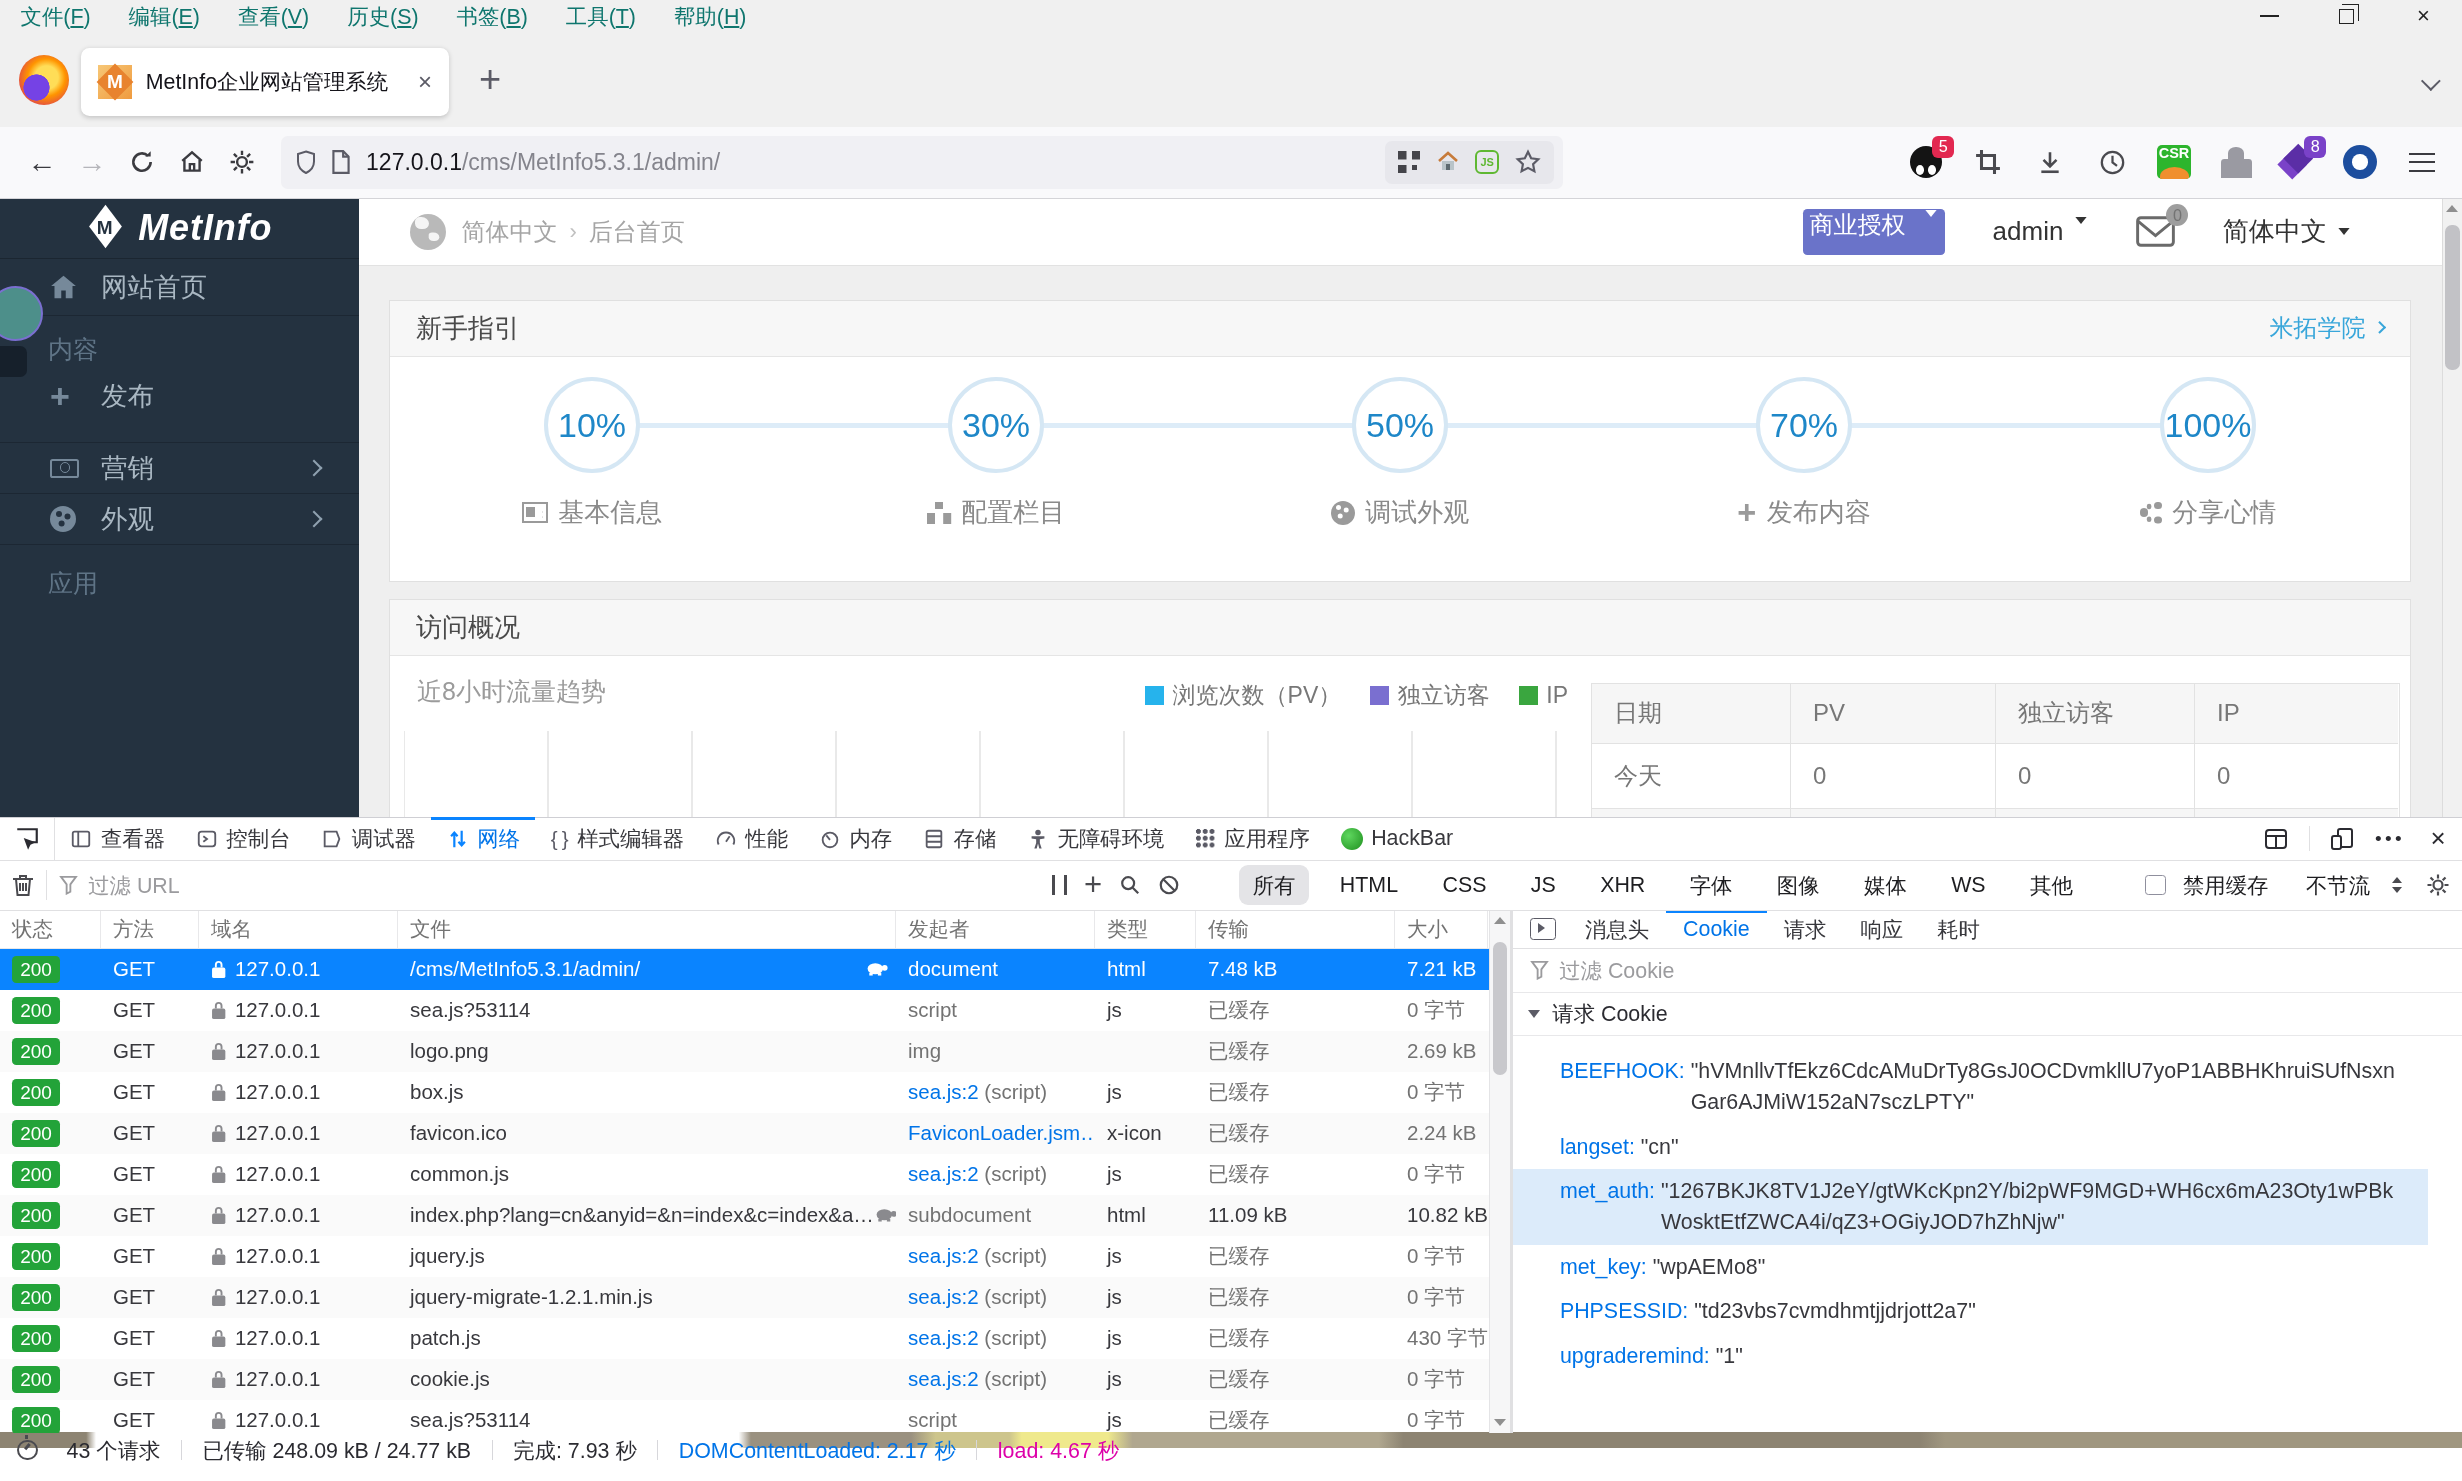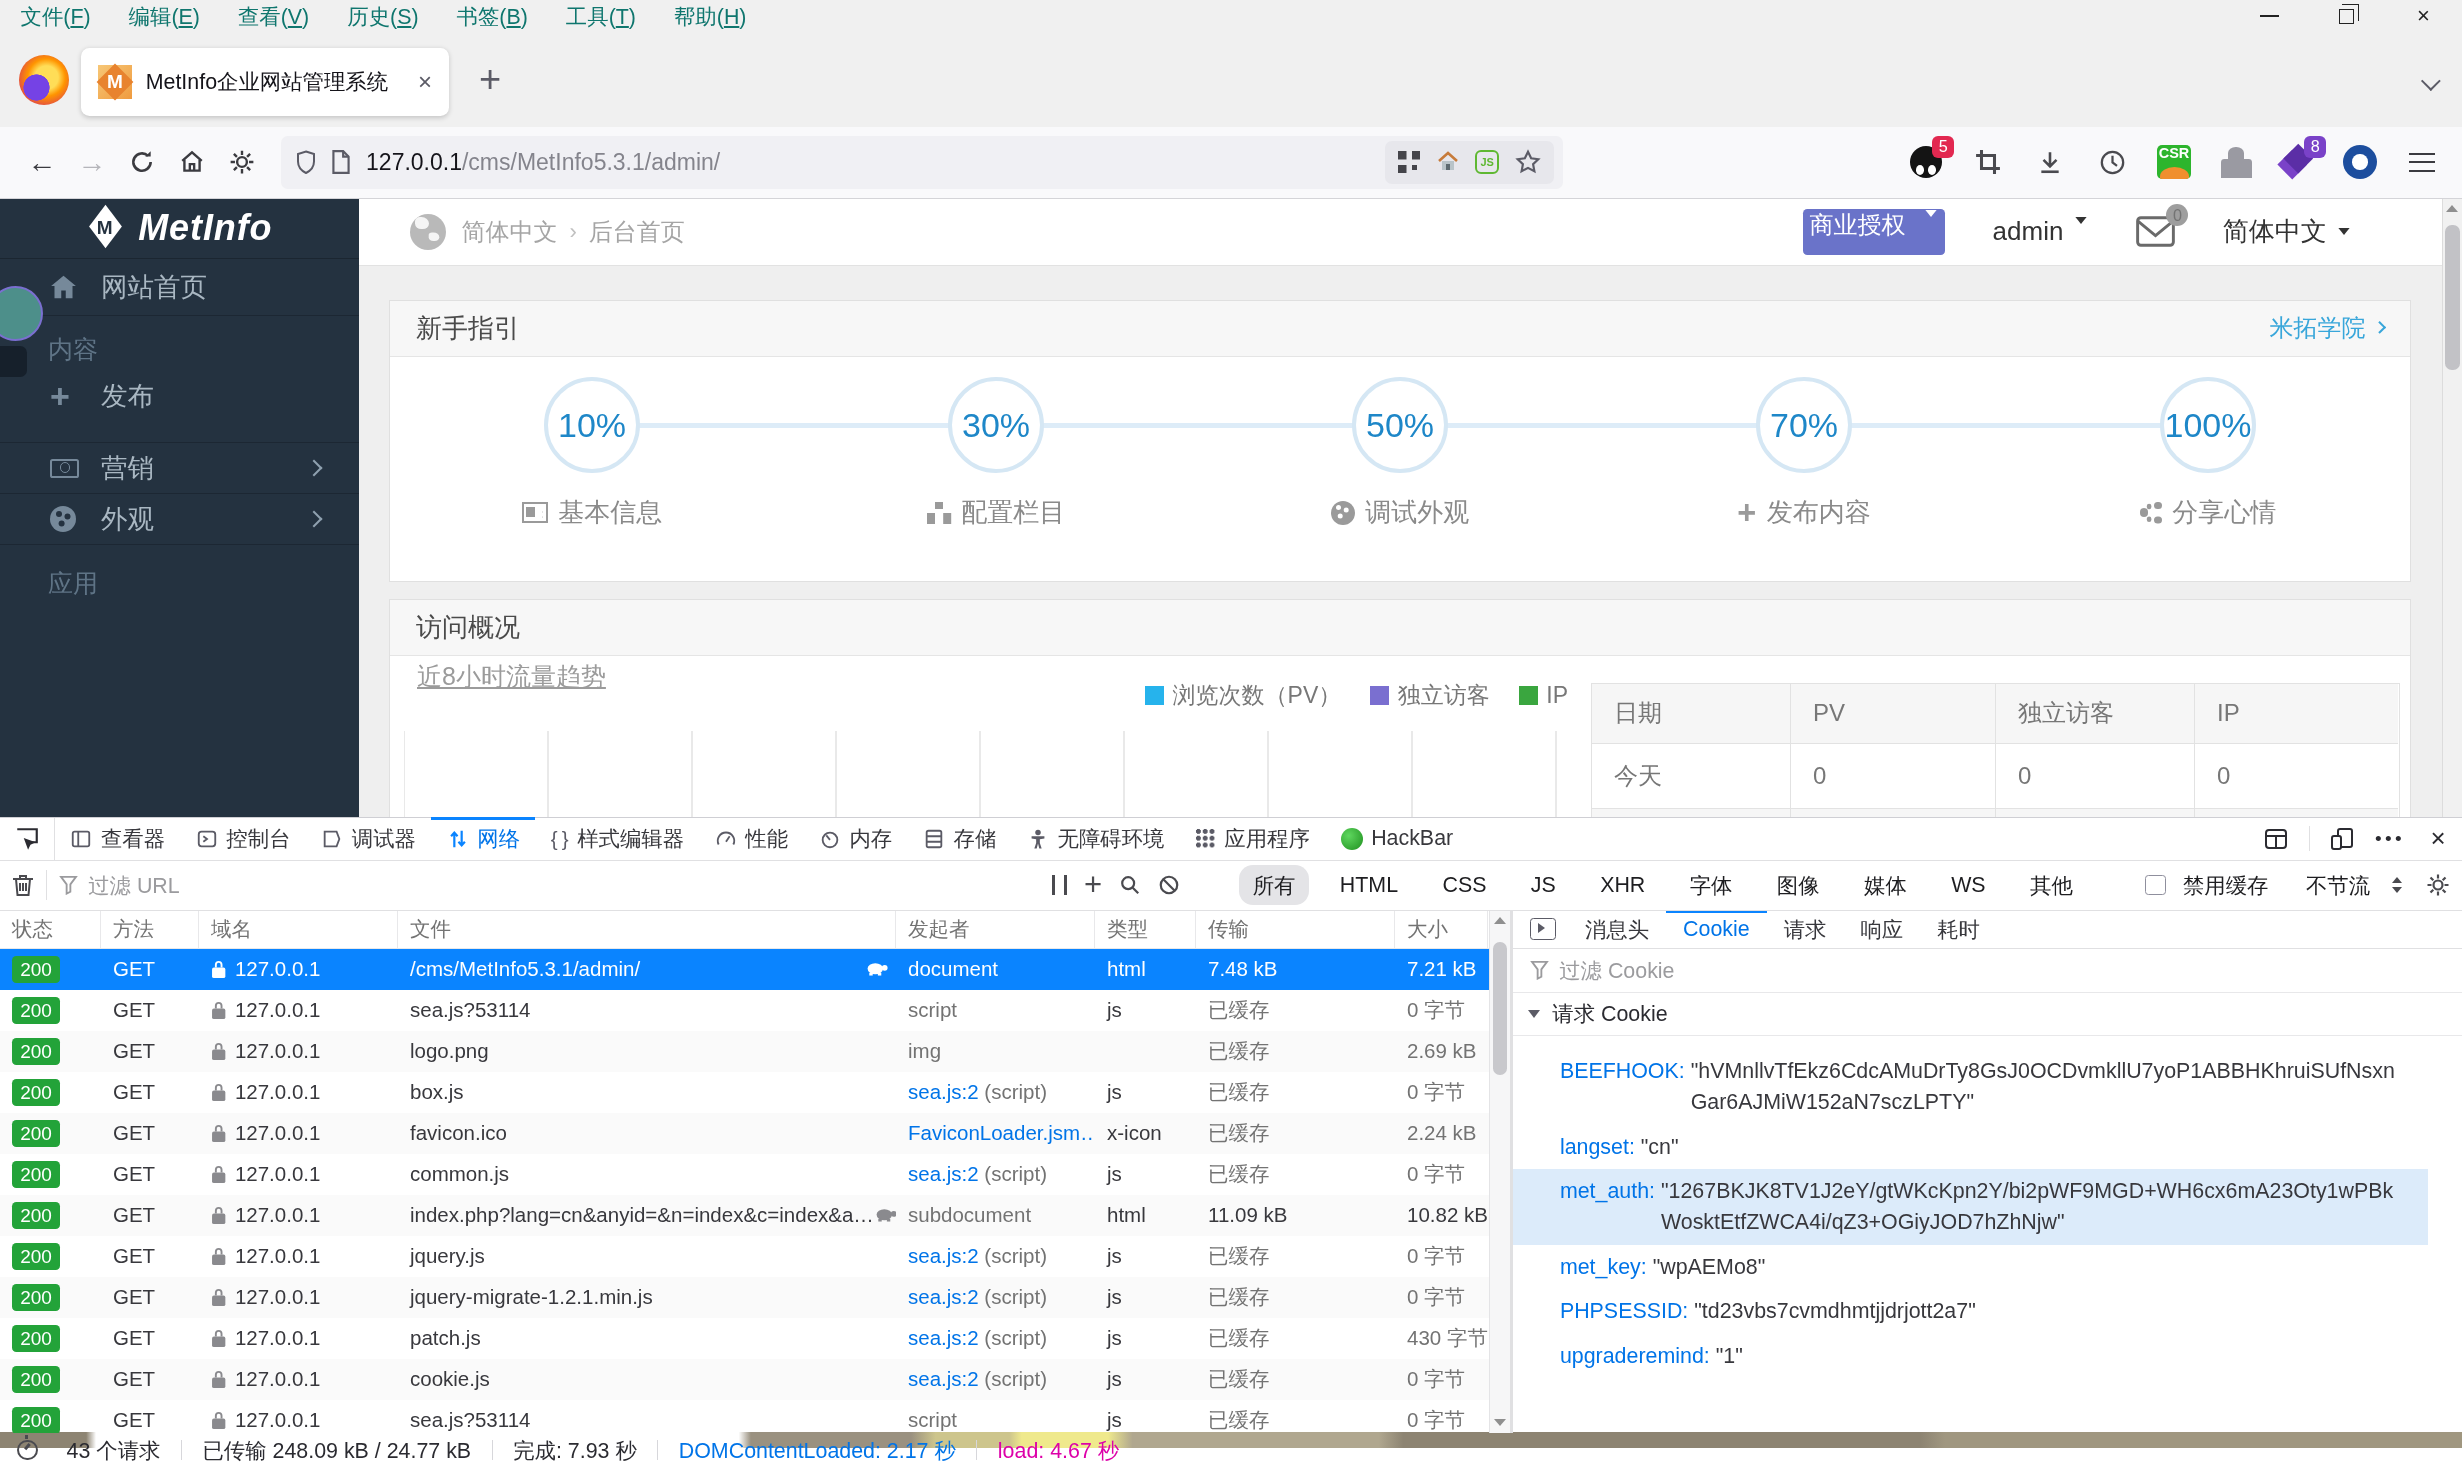--- a/index.html
+++ b/index.html
@@ -123,21 +123,21 @@
   .gic-org:before { content:""; position:absolute; left:7.7px; top:0; width:8.5px; height:7.7px; background:#9a9a9a; }
   .gic-org:after { content:""; position:absolute; left:0; bottom:0; width:7.7px; height:7.7px; background:#9a9a9a; box-shadow:16.2px 0 0 #9a9a9a; border-top:3.4px solid transparent; }
   .gic-pal { width:24px; height:24px; border-radius:50%; background:#9a9a9a; position:relative; }
   .gic-pal:after { content:""; position:absolute; left:5.1px; top:4.3px; width:5.1px; height:5.1px; border-radius:50%; background:#fff; box-shadow:7.7px 2.6px 0 #fff, 1.7px 8.5px 0 #fff; }
   .gic-plus { font-size:32.5px; font-weight:bold; line-height:0; }
   .gic-share { width:22px; height:22px; position:relative; }
   .gic-share:before { content:""; position:absolute; right:0; top:0; width:7.7px; height:7.7px; border-radius:50%; background:#9a9a9a; box-shadow:0 14.5px 0 #9a9a9a; }
   .gic-share:after { content:""; position:absolute; left:0; top:6.8px; width:8.5px; height:8.5px; border-radius:50%; background:#9a9a9a; box-shadow:5.1px -6px 0 -1.7px #9a9a9a, 5.1px 6.8px 0 -1.7px #9a9a9a; }
 
   .visits-body { position:relative; height:216px; }
-  .chart-title { position:absolute; left:27px; top:4px; font-size:25px; color:#9b9b9b;text-decoration:underline; }
+  .chart-title { position:absolute; left:27px; top:19px; font-size:25px; color:#9b9b9b; }
   .legend { position:absolute; right:842px; top:24px; display:flex; gap:29px; }
   .lgi { display:flex; align-items:center; gap:8.5px; font-size:23px; color:#777; }
   .sq { width:19px; height:19px; }
   .plot { position:absolute; left:13.7px; top:75px; width:1176px; bottom:-34px;
           background:repeating-linear-gradient(90deg, transparent 0 142px, #e9e9e9 142px 144px); border-left:0.9px solid #e9e9e9; }
   .vtable { position:absolute; left:1201px; top:27px; width:809px; border:0.9px solid #e2e2e2; }
   .vrow { display:flex; }
   .vcell { height:60px; display:flex; align-items:center; padding-left:22px; font-size:24px; color:#777; border-right:0.9px solid #e2e2e2; border-bottom:0.9px solid #e2e2e2; background:#f6f6f6; }
   .vrow.data .vcell { background:#fff; height:65px; }
   .vrow.partial .vcell { height:36px; border-bottom:none; }
@@ -158,21 +158,21 @@
   .dots3 { letter-spacing:3.4px; font-size:19px; color:#2b2b31; }
   .hackbar-ic { width:22px; height:22px; border-radius:50%; background:radial-gradient(circle at 35% 35%, #5fd75f, #1e8f1e); }
   .grid9 { width:20.5px; height:20.5px; background:radial-gradient(circle, #5b5b66 2.2px, transparent 2.6px) 0 0/6.8px 6.8px; }
 
   .dt-netbar { height:50px; display:flex; align-items:center; border-bottom:0.9px solid #e0e0e2; padding:0 12px; }
   .nb-sep { width:0.9px; height:60%; background:#e0e0e2; margin:0 12px; }
   .filter-ph { display:flex; align-items:center; gap:10.3px; color:#9b9b9e; font-size:21.4px; }
   .nb-right { margin-left:auto; display:flex; align-items:center; gap:17px; }
   .pausebars { width:15.4px; height:20.5px; border-left:3.4px solid #4a4a4f; border-right:3.4px solid #4a4a4f; }
   .nb-plus { font-size:31px; color:#4a4a4f; line-height:0; }
-  .pill { font-size:21.4px; color:#1e1e21; padding:5.1px 13.7px; border-radius:14px;text-align:right; }
+  .pill { font-size:21.4px; color:#1e1e21; padding:5.1px 13.7px; border-radius:9px;text-align:right; }
   .pill.sel { background:#e4e4e7; }
   .cachebox { width:20.5px; height:20.5px; border:1.7px solid #8f8f9d; border-radius:3.4px; background:#fff; }
   .lbl { font-size:21.4px; color:#1e1e21; }
   .updown { display:flex; flex-direction:column; gap:3.4px; margin-left:5.1px; }
   .updown i { width:0; height:0; border-left:5.1px solid transparent; border-right:5.1px solid transparent; display:block; }
   .updown .u { border-bottom:6px solid #4a4a4f; }
   .updown .d { border-top:6px solid #4a4a4f; }
 
   .dt-body { display:flex; height:522px; overflow:hidden; }
   .net-table { width:1489px; flex:none; font-size:20.5px; }

